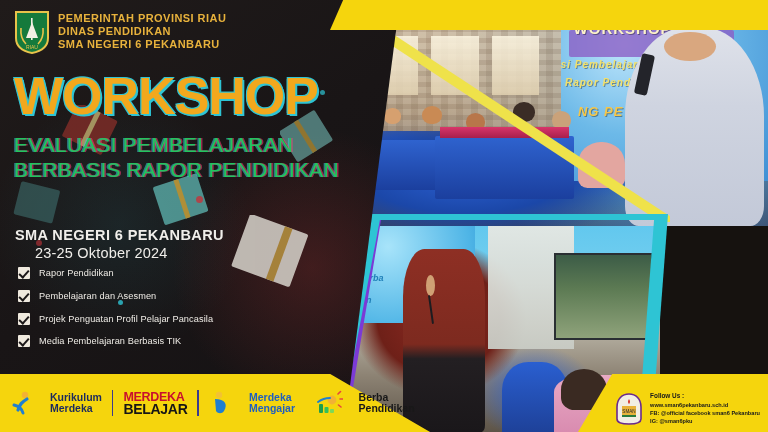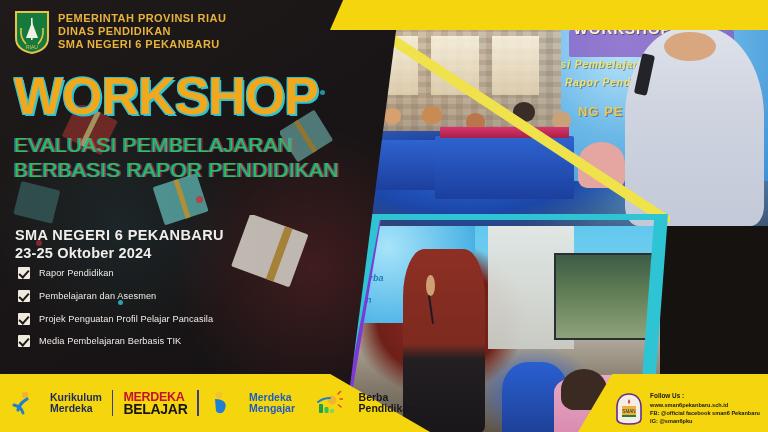--- a/index.html
+++ b/index.html
@@ -49,21 +49,21 @@
     content:""; position:absolute; left:4%; top:10%; width:78%; height:16%;
     background:#8b5fc6; opacity:.8; border-radius:2px;
   }
   .photo-top .bannertxt {
     position:absolute; color:#f7e07a; font-weight:bold; letter-spacing:1px;
     text-shadow:1px 1px 0 rgba(0,0,0,.35);
   }
   .photo-top .bt1 { left:55%; top:9%; font-size:15px; color:#fdf3c8; }
   .photo-top .bt2 { left:52%; top:26%; font-size:10px; color:#f2e06a; font-style:italic; }
   .photo-top .bt3 { left:53%; top:34%; font-size:10px; color:#f2e06a; font-style:italic; }
-  .photo-top .bt4 { left:56%; top:46%; font-size:13px; color:#f4c64a; }
+  .photo-top .bt4 { left:56%; top:46%; font-size:13px; color:#f4c64a;font-style:italic; }
   
   .photo-top .tbl { position:absolute; background:linear-gradient(180deg,#2f63cf,#1b3f9e); border-radius:2px; }
   .photo-top .tblred { position:absolute; background:linear-gradient(180deg,#d8366a,#a81f4c); }
   .photo-top .head { position:absolute; border-radius:50% 50% 45% 45%; }
   
   .photo-top .speaker {
     position:absolute; right:1%; bottom:0; width:32%; height:88%;
     background:linear-gradient(180deg,#dfe2ea 0%, #cfd4e0 40%, #c3c9d8 100%);
     border-radius:45% 45% 10% 10%;
   }
@@ -209,21 +209,21 @@
   .subtitle {
     position:absolute; left:14px; top:133px; width:360px;
     font-size:21px; font-weight:normal; line-height:24.5px; letter-spacing:.2px;
     color:#22c55e;
     text-shadow: 1.5px 0 0 rgba(255,60,120,.55), -1.5px 0 0 rgba(60,200,220,.55);
   }
 
   
   .venue { position:absolute; left:15px; top:226px; color:#f0eeea; }
   .venue .v1 { font-size:14.5px; font-weight:bold; letter-spacing:.4px; line-height:18px; }
-  .venue .v2 { font-size:14.5px; font-weight:bold; letter-spacing:.2px; line-height:19px; }
+  .venue .v2 { font-size:14.5px; font-weight:normal; letter-spacing:.2px; line-height:19px;margin-left:20px; }
 
   
   .checklist { position:absolute; left:18px; top:264px; }
   .ck-row { display:flex; align-items:center; gap:9px; height:18.5px; margin-bottom:4.2px; }
   .ck-box {
     width:12px; height:12px; flex:0 0 auto; background:#efe9de; border-radius:1px;
     position:relative;
   }
   .ck-box:after {
     content:""; position:absolute; left:3px; top:1px; width:4px; height:8px;

